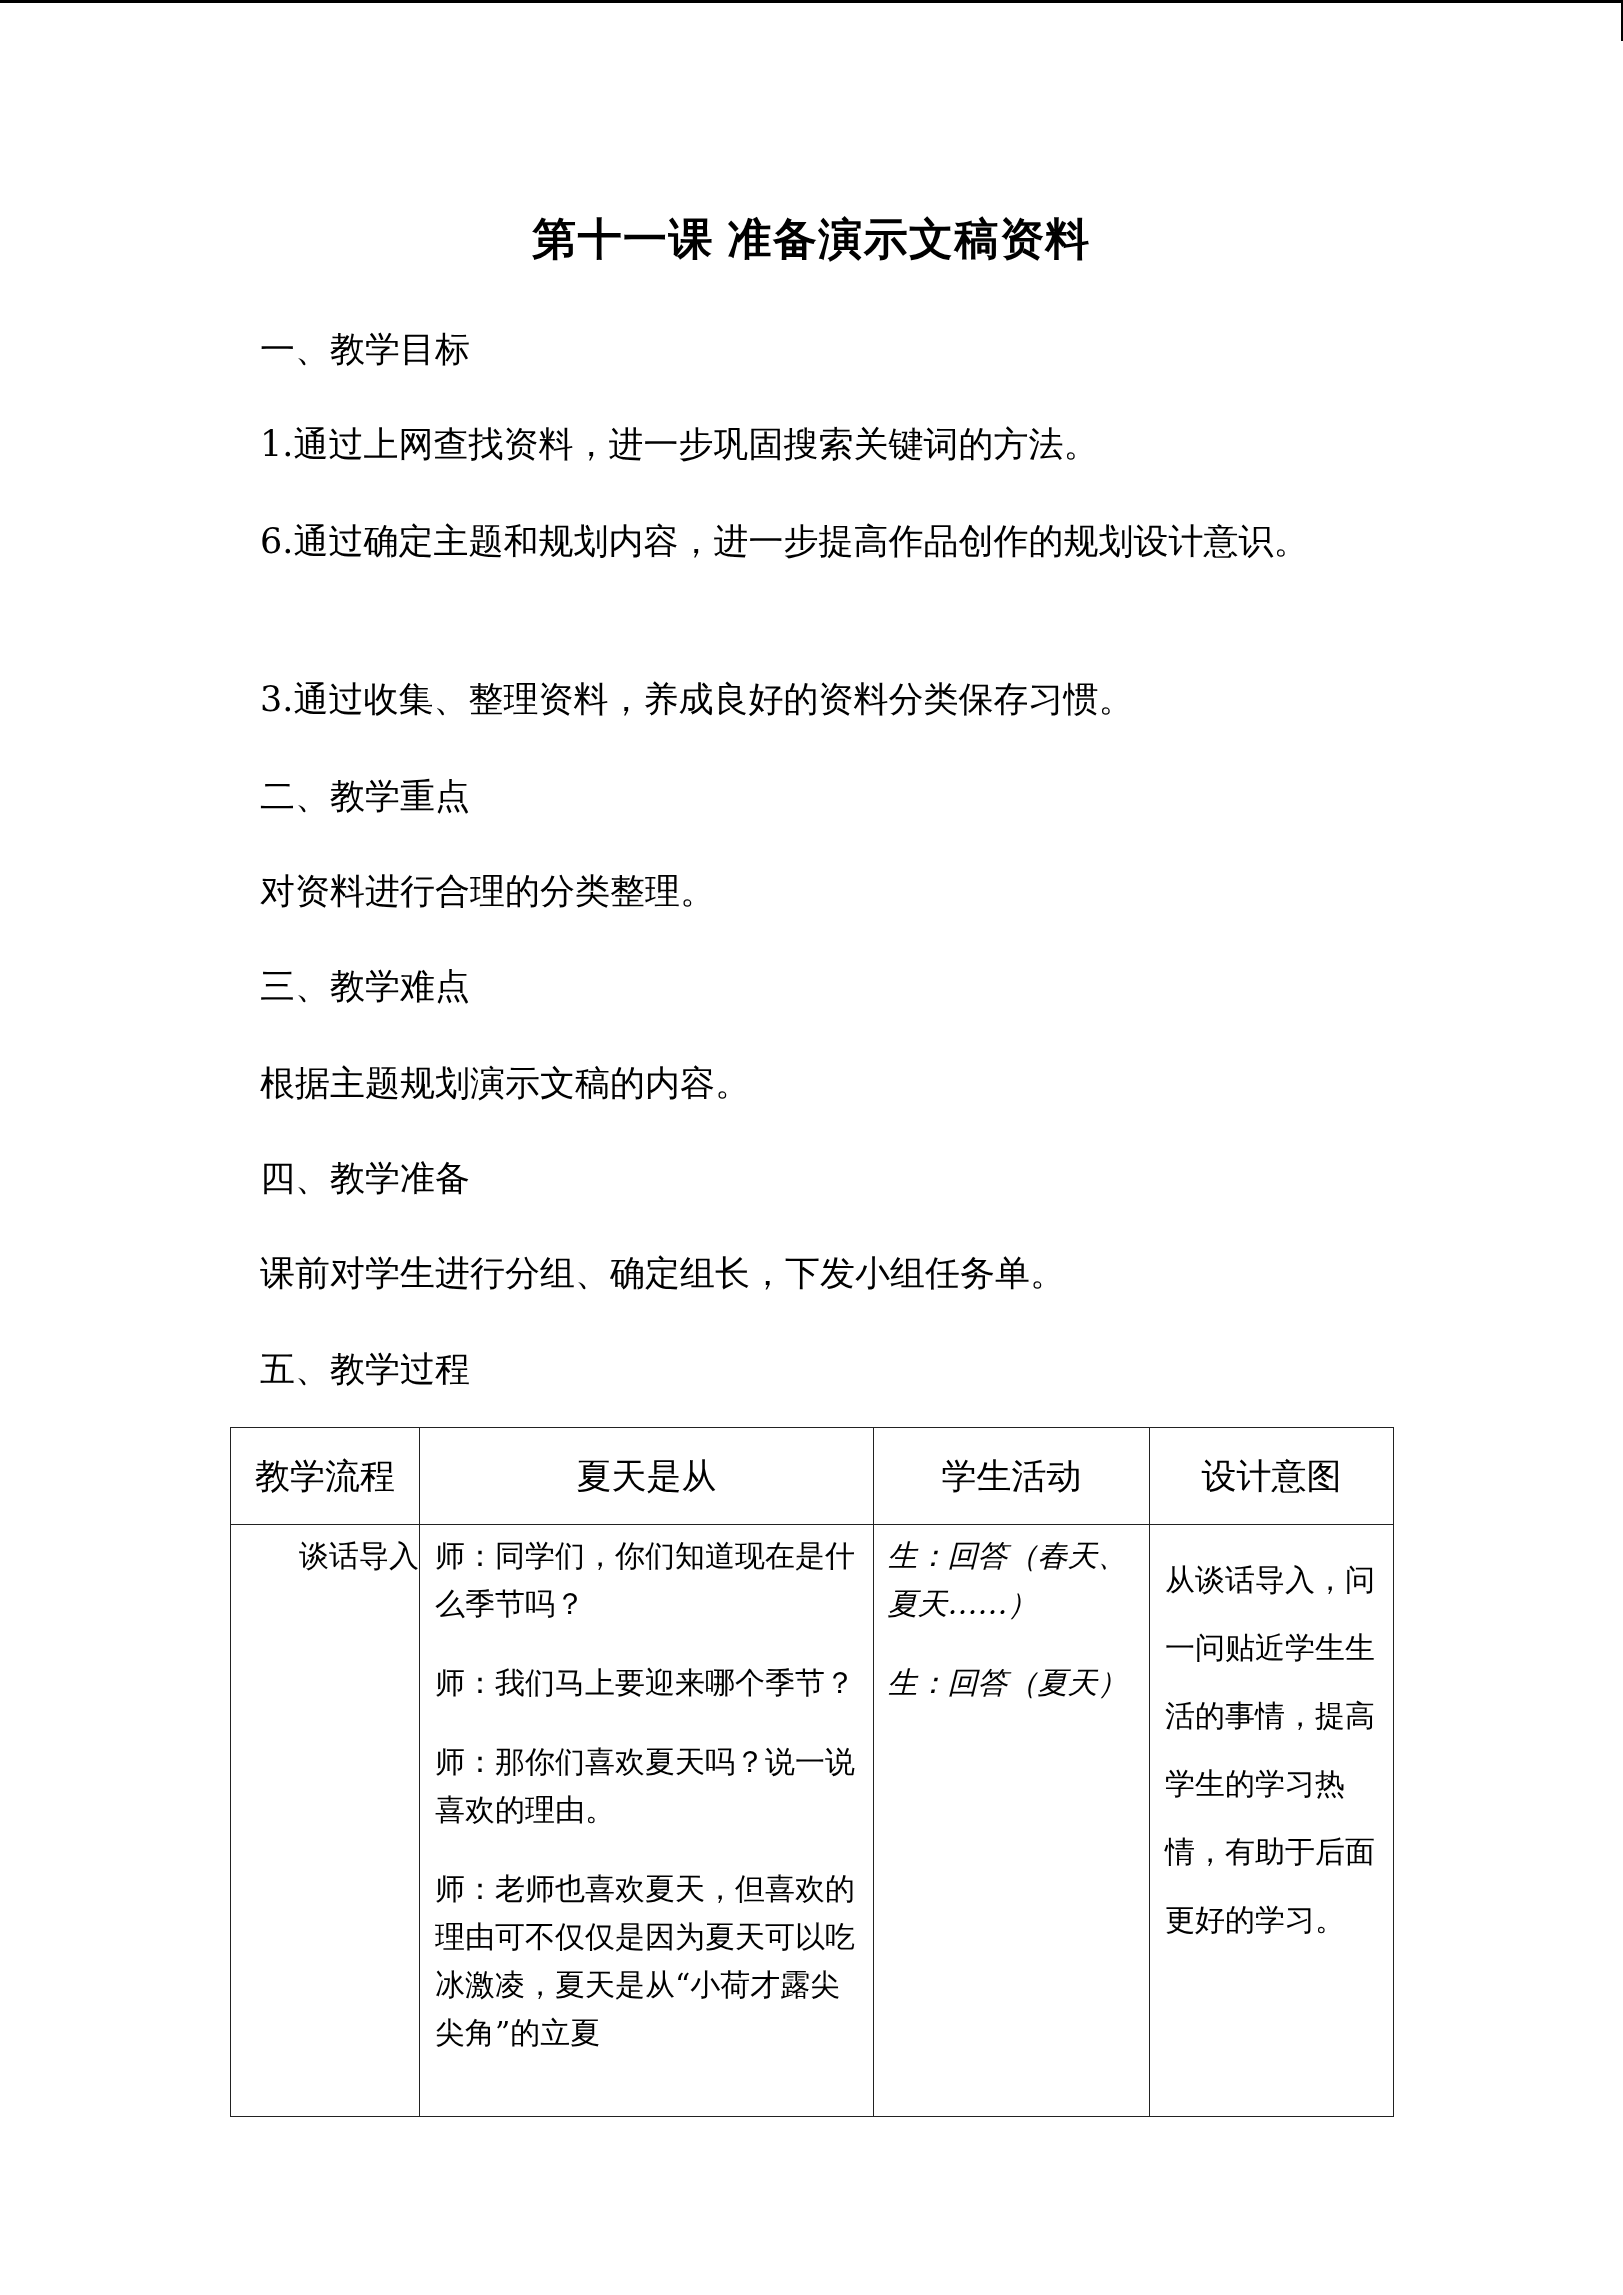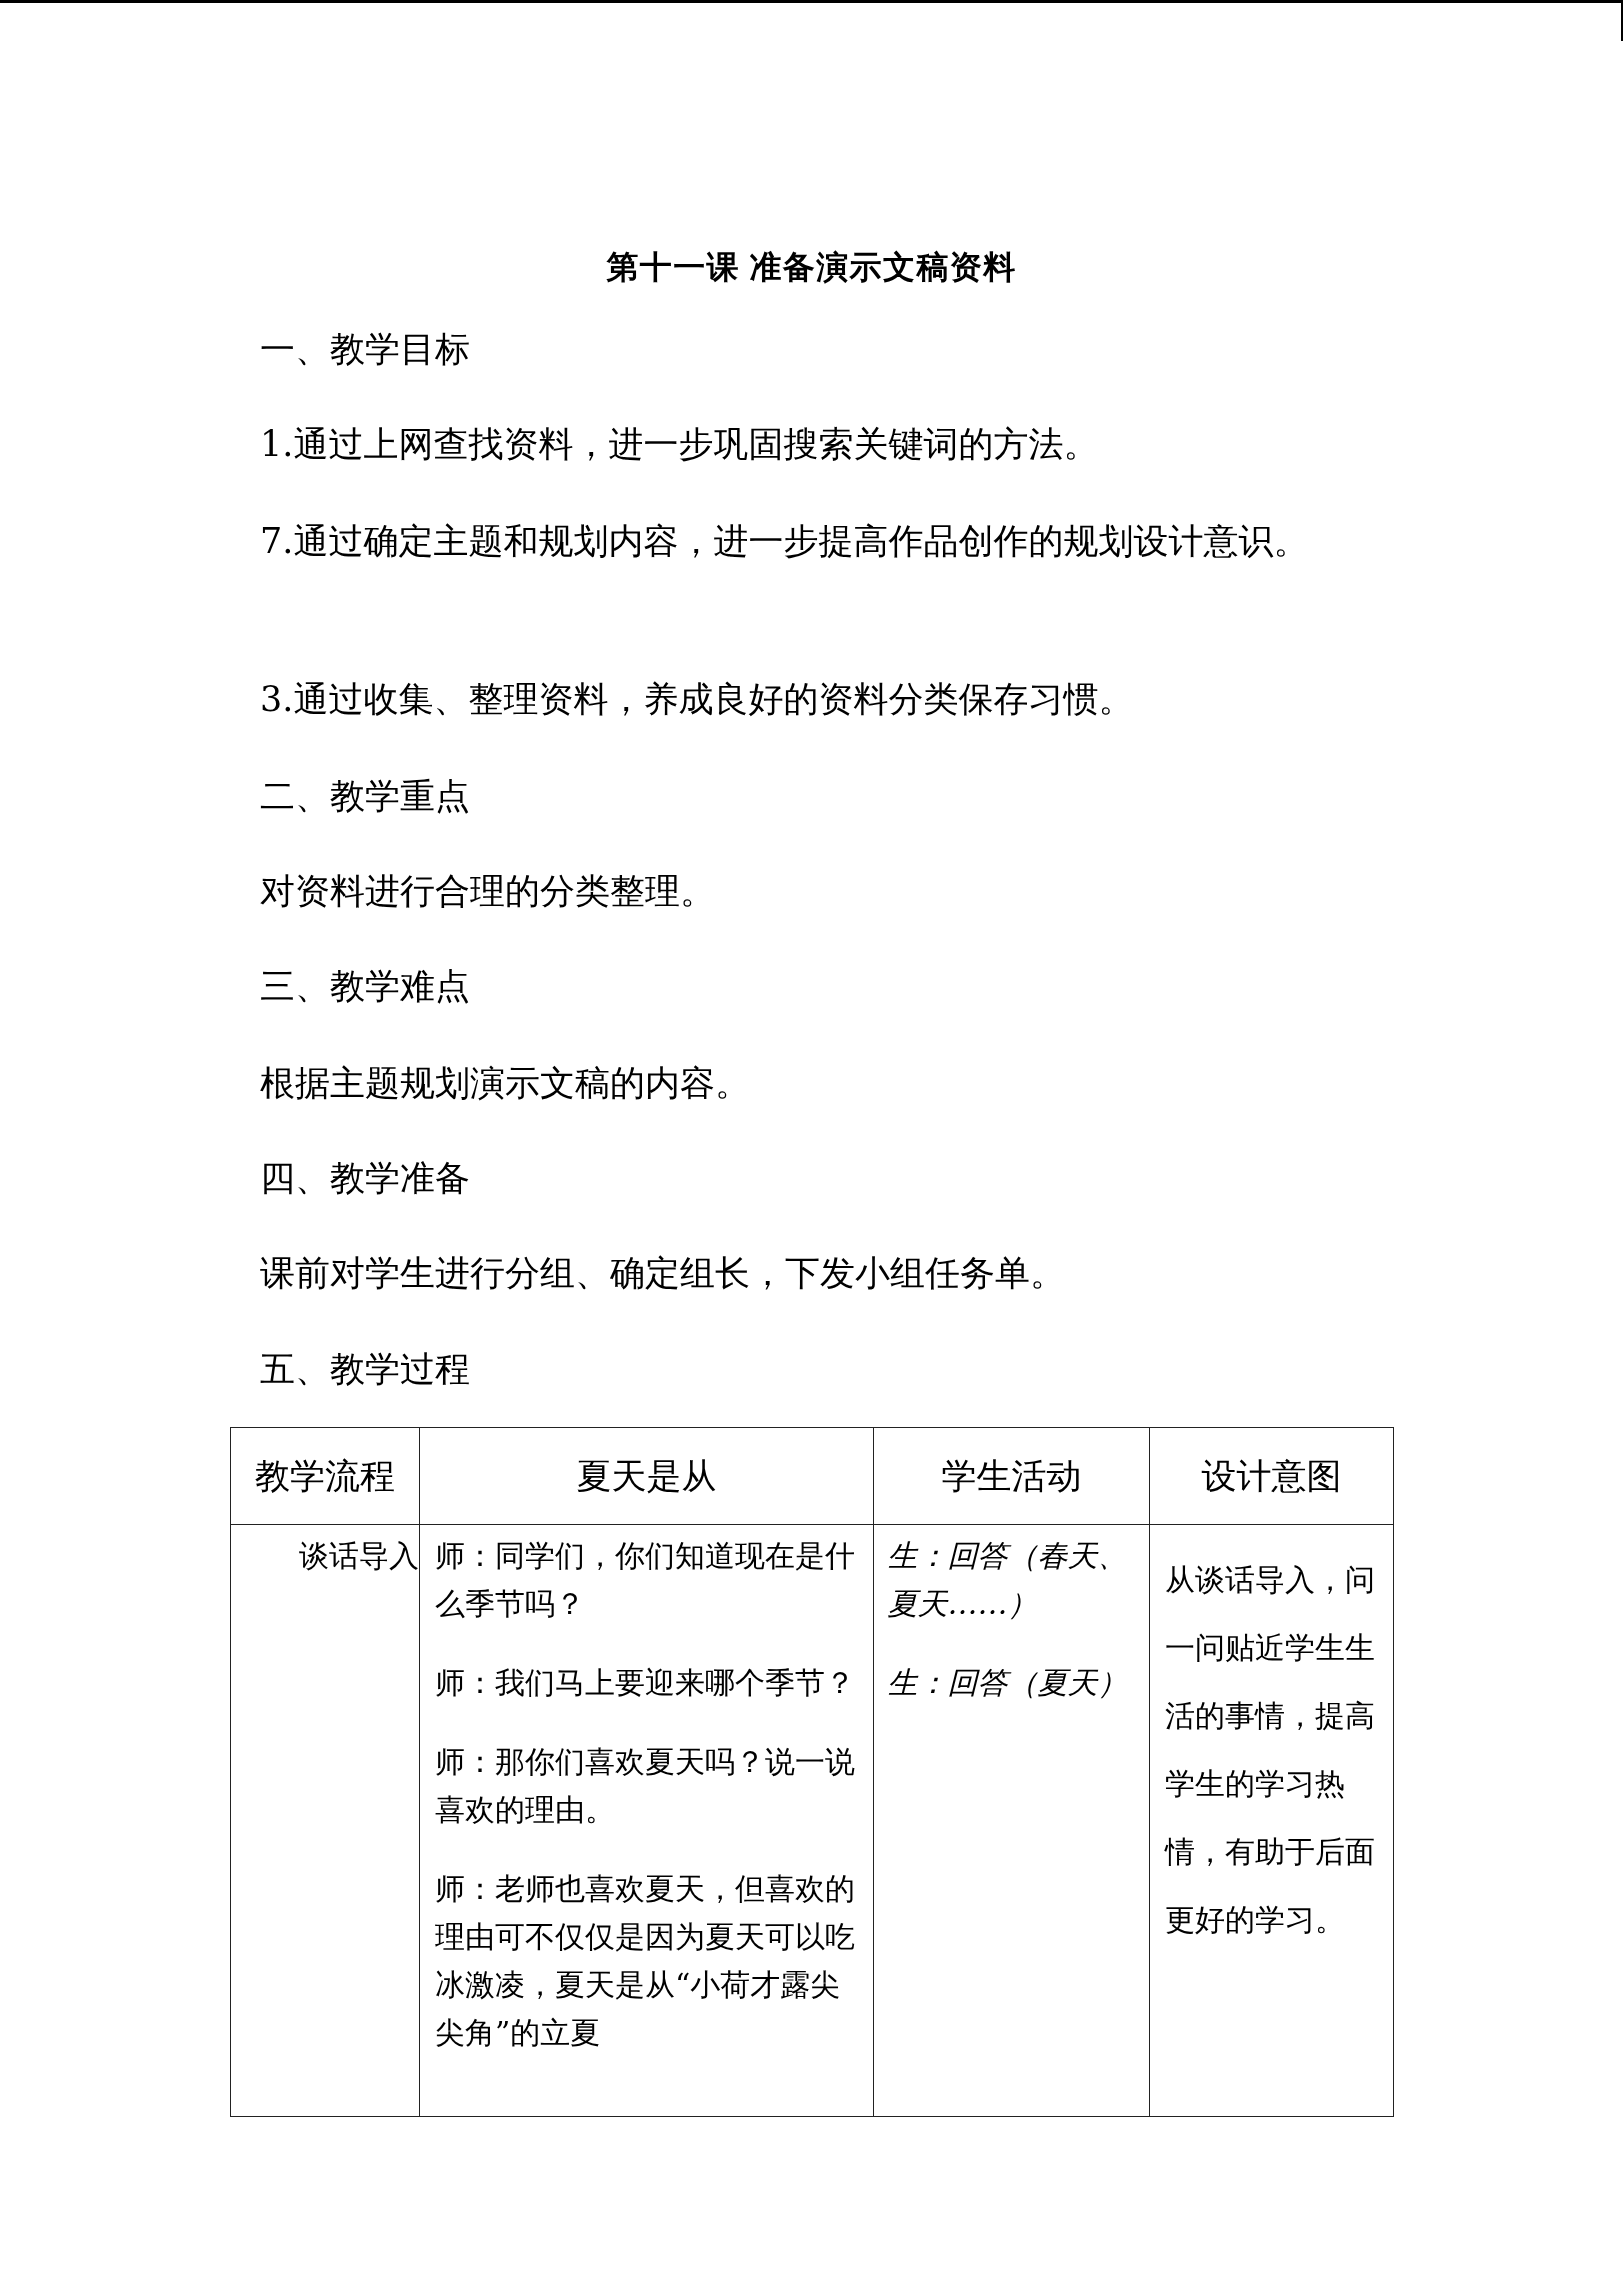--- a/index.html
+++ b/index.html
@@ -4,23 +4,22 @@
 <style>
   html, body { margin: 0; padding: 0; }
   body {
     width: 1623px; height: 2295px; background: #ffffff; position: relative; overflow: hidden;
     font-family: "DejaVu Serif", "Liberation Serif", serif; color: #000;
   }
   .topbar { position: absolute; left: 0; top: 0; width: 1623px; height: 2.7px; background: #000; }
   .rightbar { position: absolute; right: 0; top: 0; width: 2px; height: 41px; background: #000; }
   .title {
     position: absolute; left: 0; width: 1623px; top: 210px; text-align: center;
-    font-size: 32px; font-weight: bold; letter-spacing: 1.4px;
-    font-family: Liberation Serif, serif;
-    margin-top: 36px;
+    font-size: 44px; font-weight: bold; letter-spacing: 1.4px;
+    font-family: Liberation Sans, sans-serif;
   }
   .para {
     position: absolute; left: 260px; font-size: 35px; line-height: 35px; white-space: nowrap;
   }
   .para.wrap { white-space: normal; width: 1091px; line-height: 67px; }
   table.proc {
     position: absolute; left: 230px; top: 1427px; border-collapse: collapse;
     width: 1163px; table-layout: fixed;
   }
   table.proc td, table.proc th {
@@ -39,21 +38,21 @@
 </head>
 <body>
 
 <div class="topbar"></div>
 <div class="rightbar"></div>
 
 <div class="title">第十一课  准备演示文稿资料</div>
 
 <div class="para" style="top:332px">一、教学目标</div>
 <div class="para" style="top:427px">1.通过上网查找资料，进一步巩固搜索关键词的方法。</div>
-<div class="para wrap" style="top:508px; width:1077px">7.通过确定主题和规划内容，进一步提高作品创作的规划设计意识。</div>
+<div class="para wrap" style="top:508px; width:1077px">6.通过确定主题和规划内容，进一步提高作品创作的规划设计意识。</div>
 <div class="para" style="top:682px">3.通过收集、整理资料，养成良好的资料分类保存习惯。</div>
 
 <div class="para" style="top:779px">二、教学重点</div>
 <div class="para" style="top:874px">对资料进行合理的分类整理。</div>
 
 <div class="para" style="top:969px">三、教学难点</div>
 <div class="para" style="top:1066px">根据主题规划演示文稿的内容。</div>
 
 <div class="para" style="top:1161px">四、教学准备</div>
 <div class="para" style="top:1256px">课前对学生进行分组、确定组长，下发小组任务单。</div>

